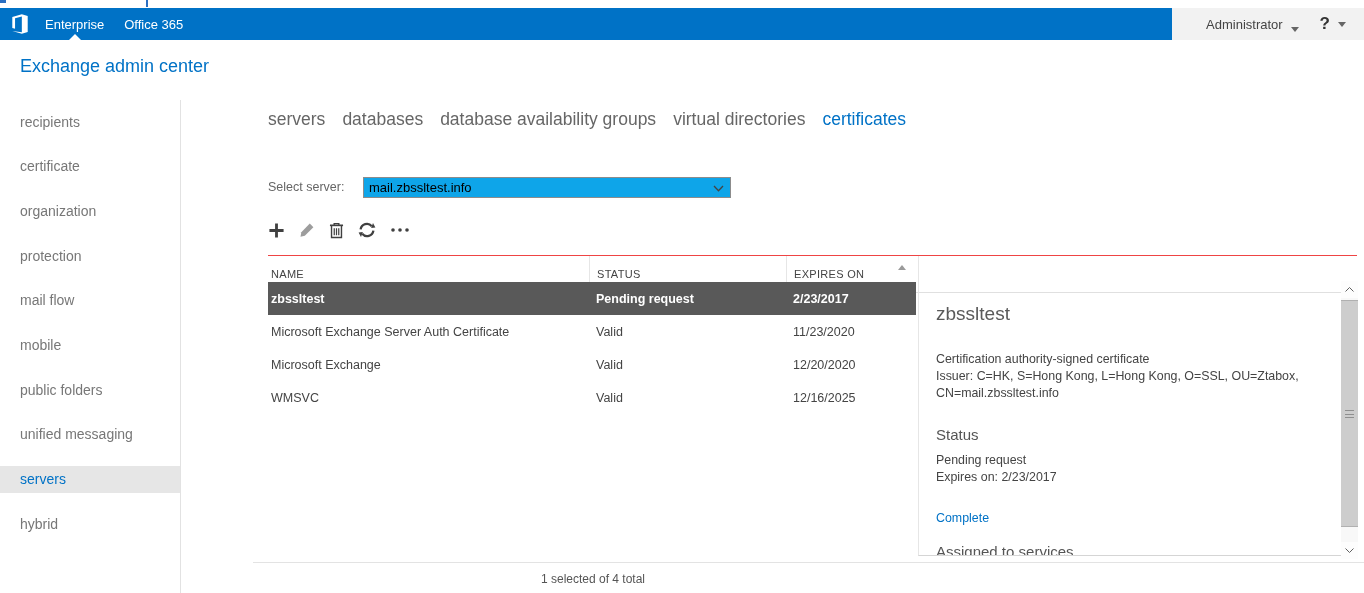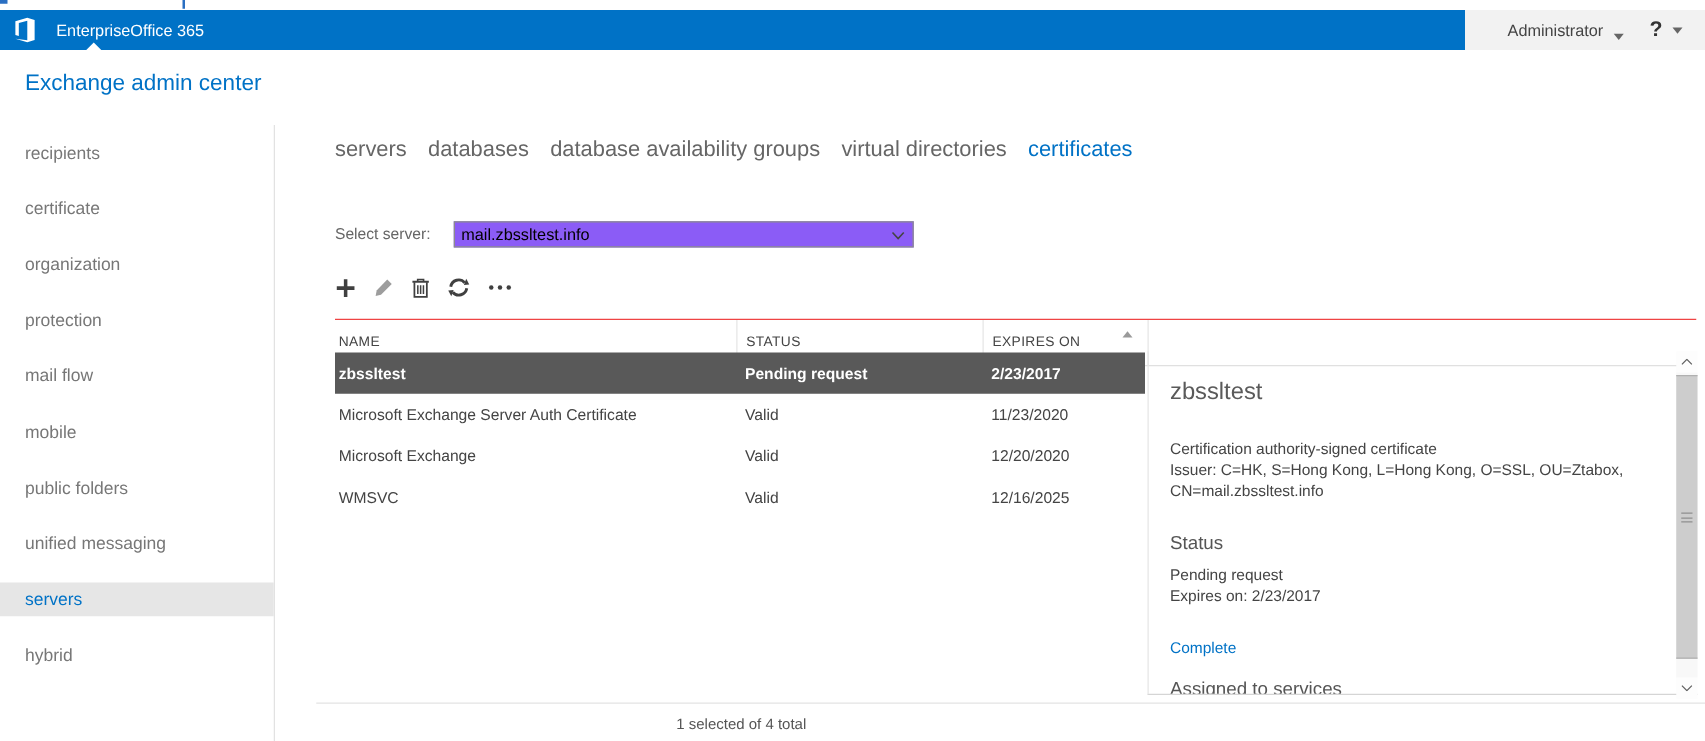--- a/index.html
+++ b/index.html
@@ -10,47 +10,47 @@
   }
 
   
   .topstrip { position:absolute; left:0; top:0; right:0; height:8px; background:#fff; }
   .frag-a { position:absolute; left:0; top:0; width:6px; height:3px; background:#2a6fc2; }
   .frag-b { position:absolute; left:146px; top:0; width:2px; height:7px; background:#2a6fc2; }
 
   
   .topbar { position:absolute; left:0; top:8px; width:1172px; height:32px; background:#0072c6; color:#fff; }
   .logo { position:absolute; left:9px; top:5px; width:22px; height:22px; }
-  .topnav { position:absolute; left:45px; top:0; height:32px; display:flex; align-items:stretch; font-size:13px; }
+  .topnav { position:absolute; left:45px; top:0; height:32px; display:flex; gap:20px; align-items:stretch; font-size:13px; }
   .nav-item { position:relative; display:flex; align-items:center; cursor:pointer; }
   .nav-item.active::after { content:""; position:absolute; bottom:0; left:50%; margin-left:-6px;
      border-left:6px solid transparent; border-right:6px solid transparent; border-bottom:6px solid #fff; }
   .topbar-right { position:absolute; left:1172px; right:0; top:8px; height:32px; background:#f2f2f2;
      display:flex; align-items:center; justify-content:flex-end; gap:9px; padding-right:18px; color:#444; font-size:13px; }
   .account { display:flex; align-items:flex-end; gap:8px; cursor:pointer; }
   .help-menu { display:flex; align-items:center; gap:8px; cursor:pointer; margin-left:12px; }
   .help-q { font-size:17px; font-weight:bold; color:#333; }
   .caret { width:0; height:0; border-left:4px solid transparent; border-right:4px solid transparent; border-top:5px solid #666; }
 
   .page-title { position:absolute; left:20px; top:56px; font-size:18px; color:#0072c6; font-weight:normal; }
 
   
-  .sidebar { position:absolute; left:0; top:100px; bottom:0; width:220px; border-right:1px solid #e2e2e2; padding-top:8px; }
+  .sidebar { position:absolute; left:0; top:100px; bottom:0; width:181px; border-right:1px solid #e2e2e2; padding-top:8px; }
   .side-item { height:27px; margin-bottom:17.7px; display:flex; align-items:center; padding-left:20px;
      font-size:14px; color:#777; cursor:pointer; }
   .side-item.selected { background:#e6e6e6; color:#0072c6; }
 
   
   .tabs { position:absolute; left:268px; top:109px; display:flex; gap:17px; font-size:17.5px; color:#666; }
   .tab { cursor:pointer; }
   .tab.active { color:#0072c6; }
 
   
   .server-label { position:absolute; left:268px; top:180px; font-size:12.5px; color:#666; }
-  .server-select { position:absolute; left:363px; top:177px; width:368px; height:21px; background:#8b5cf6;
+  .server-select { position:absolute; left:363px; top:177px; width:368px; height:21px; background:#0ea5e9;
      border:1px solid #8c8c8c; display:flex; align-items:center; padding-left:5px; font-size:13px; color:#000; cursor:pointer; }
   .sel-chevron { position:absolute; right:6px; top:7px; }
 
   
   .toolbar { position:absolute; left:268px; top:219px; height:22px; display:flex; align-items:center; gap:14px; }
   .tool-btn { display:flex; align-items:center; justify-content:center; cursor:pointer; }
 
   
   .grid-head { position:absolute; left:268px; top:255px; width:1089px; height:38px; display:grid;
      grid-template-columns:321px 197px 132px 439px; border-top:1px solid #ef4444; border-bottom:1px solid #e0e0e0;

